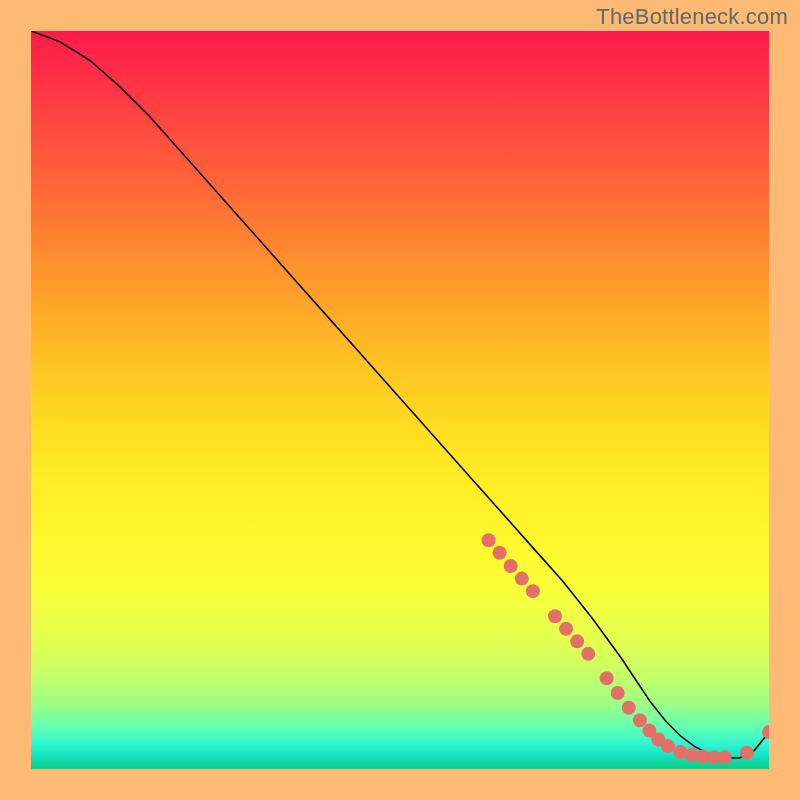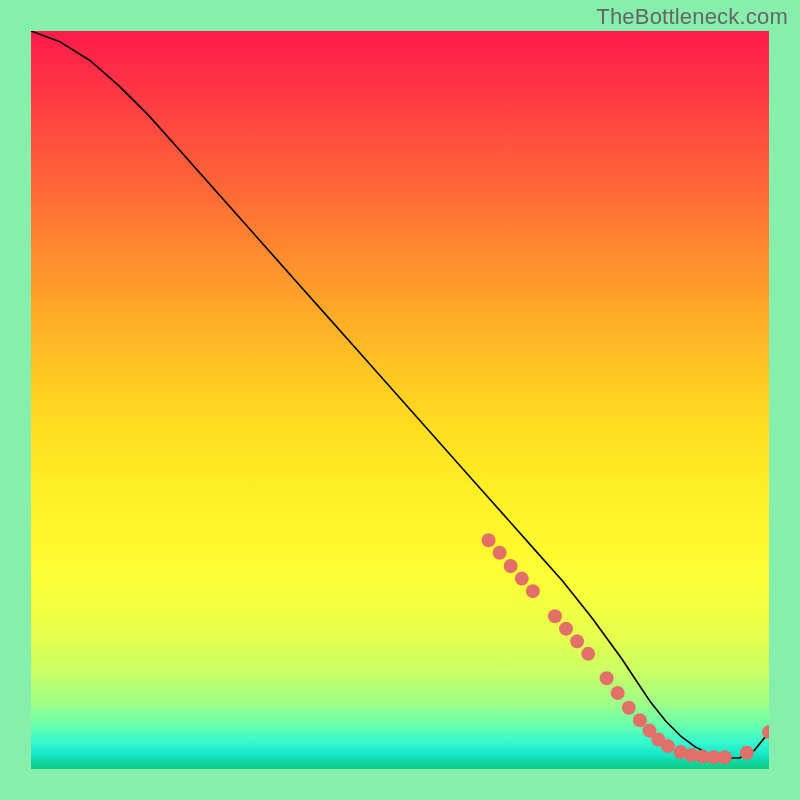--- a/index.html
+++ b/index.html
@@ -8,21 +8,21 @@
     width: 800px;
     height: 800px;
     background: #000;
     overflow: hidden;
     font-family: Arial, Helvetica, sans-serif;
   }
   .stage {
     position: relative;
     width: 800px;
     height: 800px;
-    background: #86efac;
+    background: #fdba74;
   }
   .watermark {
     position: absolute;
     top: 4px;
     right: 12px;
     color: #666;
     font-size: 22px;
     font-weight: 400;
     letter-spacing: 0.2px;
     z-index: 50;

